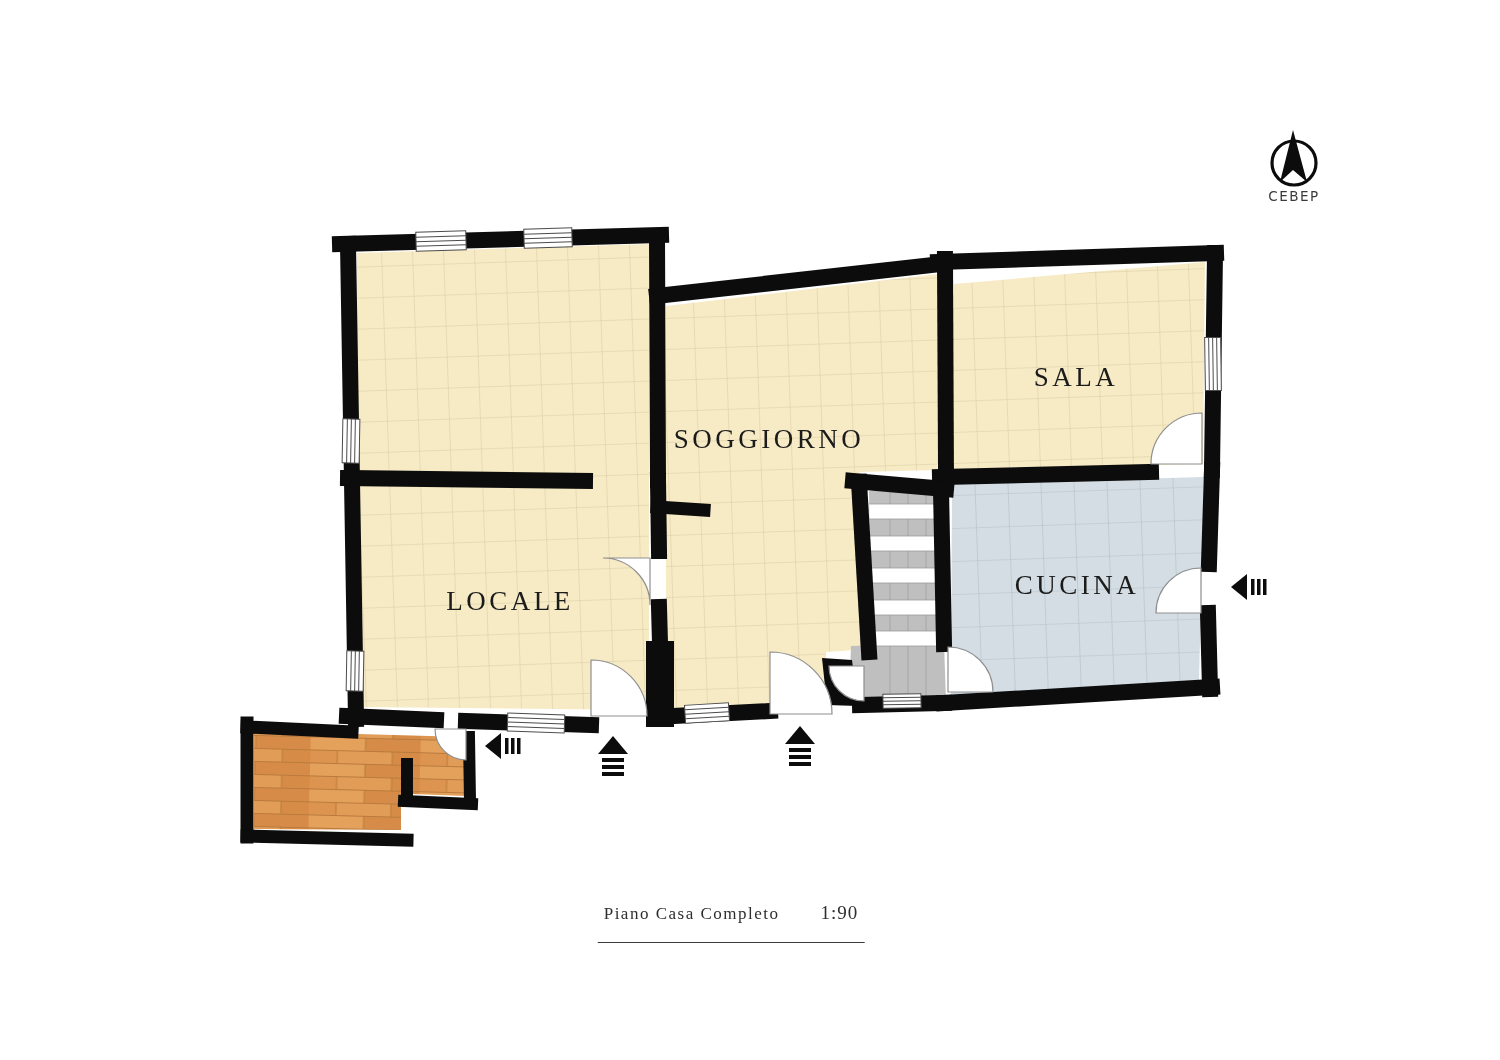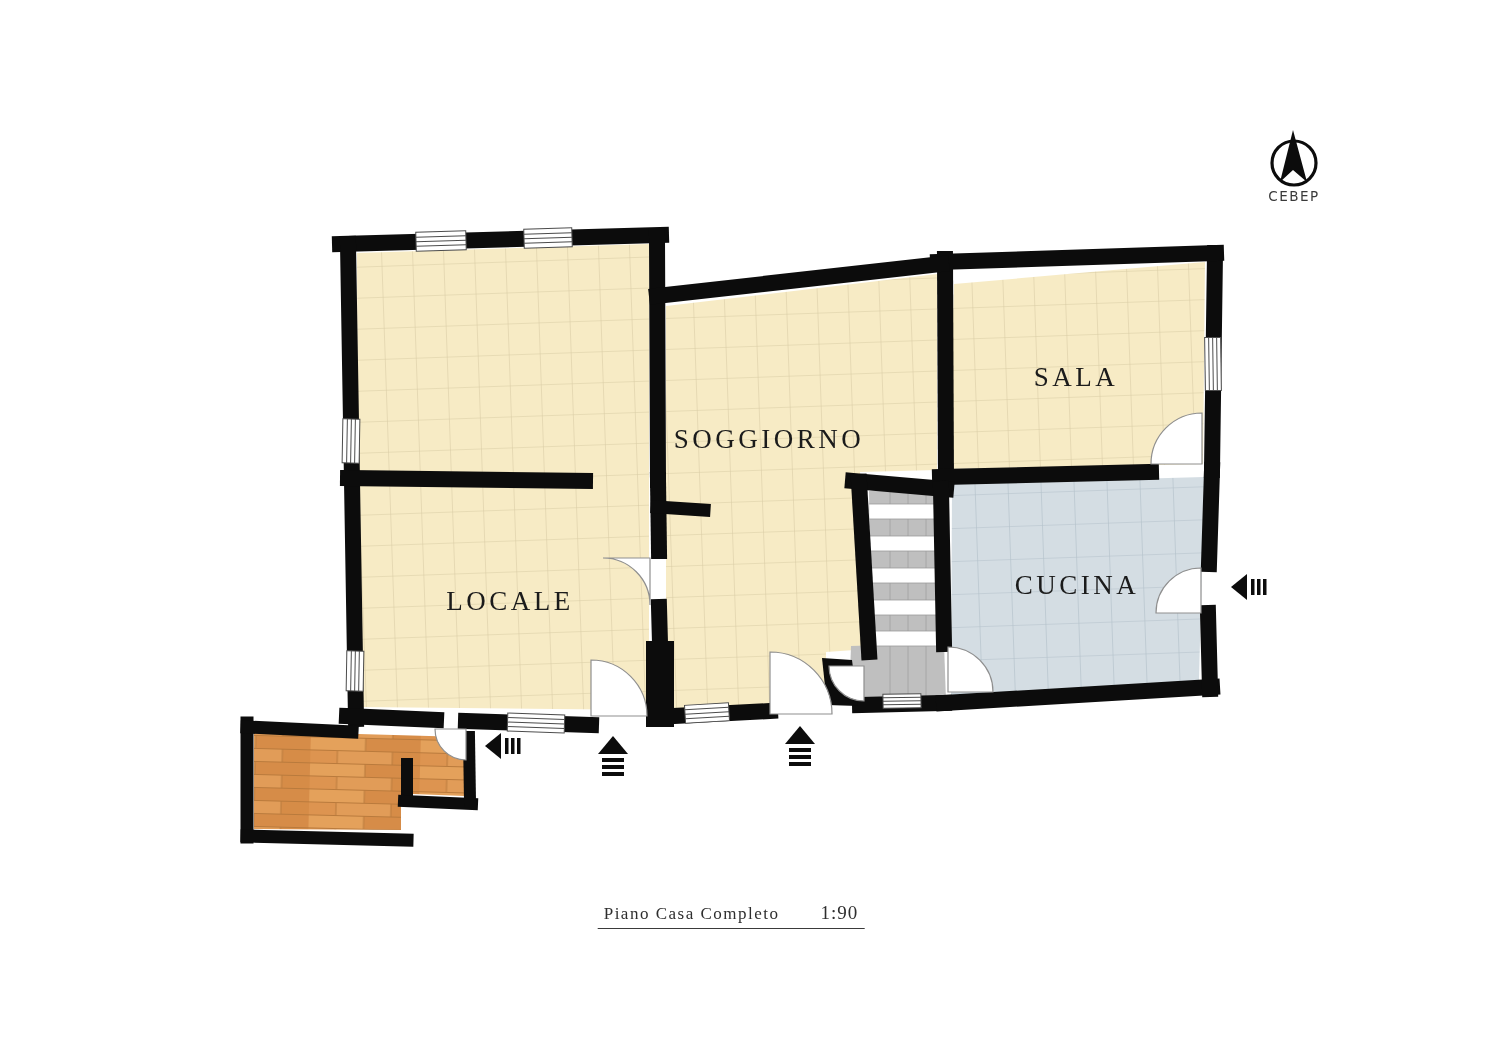--- a/index.html
+++ b/index.html
@@ -9,21 +9,21 @@
     font-family:"Liberation Serif", serif;
   }
   #plan-svg{position:absolute;left:0;top:0;}
   .room-label{
     font-family:"Liberation Serif", serif;
     font-size:27px;letter-spacing:3.5px;
   }
   #title-block{
     position:absolute;left:731px;top:902px;transform:translateX(-50%);
     display:inline-flex;align-items:baseline;gap:13px;
-    border-bottom:1.5px solid #3a3a3a;padding:0 6px 4px 6px;
+    border-bottom:1.5px solid #3a3a3a;padding:0 6px 18px 6px;
     color:#2e2e2e;white-space:nowrap;
     font-family:"Liberation Serif", serif;
   }
   #title-block .t-label{font-size:17px;letter-spacing:1.5px;}
   #title-block .t-scale{font-size:19px;letter-spacing:1px;margin-left:28px;}
 </style>
 </head>
 <body>
 
 <svg id="plan-svg" width="1500" height="1060" viewBox="0 0 1500 1060">

